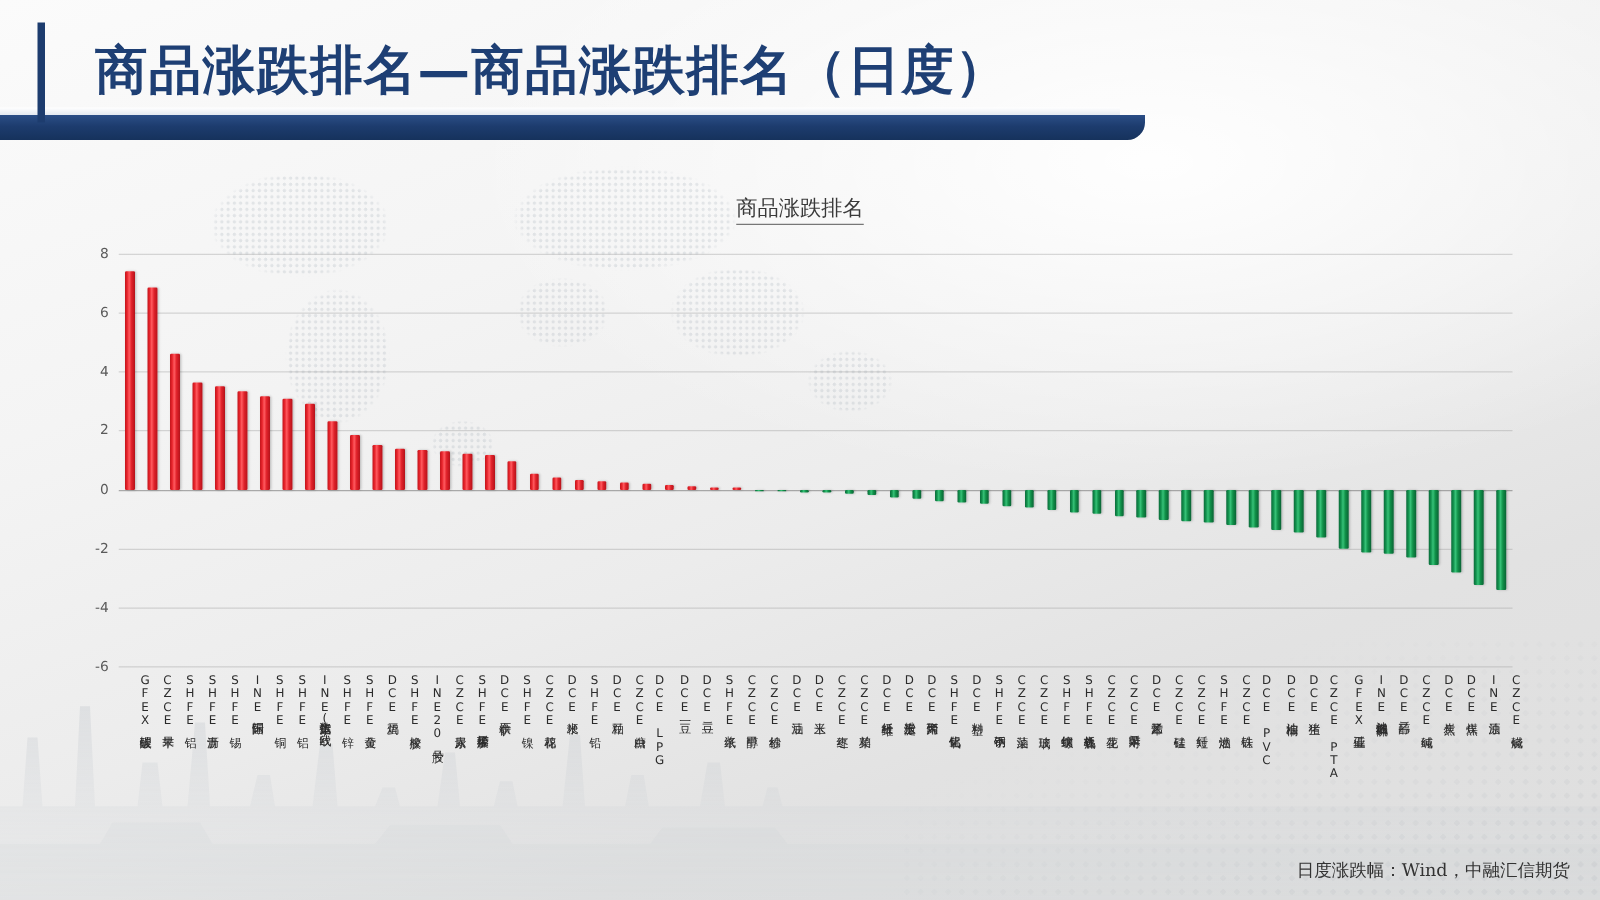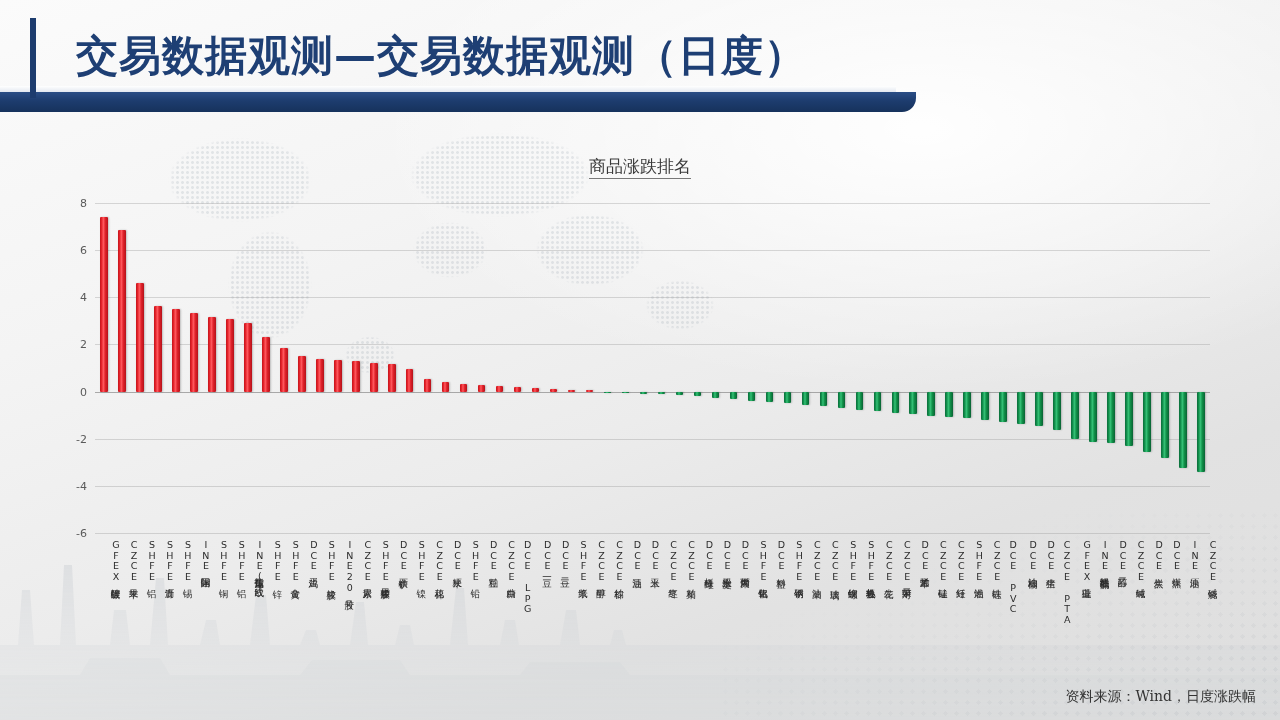--- a/index.html
+++ b/index.html
@@ -148,21 +148,21 @@
       L312,190 L400,190 L410,205 L520,205 L530,192 L620,192 L630,205 L1280,205 L1280,250 Z"></path>
   </svg>
 
   <div id="honeycomb"></div>
 
   <div id="titleband">
     <div id="titlebar-accent2"></div>
     <div id="titlebar-accent"></div>
     <div id="leftrule"></div>
   </div>
-  <div id="page-title">交易数据观测—交易数据观测（日度）</div>
+  <div id="page-title">商品涨跌排名—商品涨跌排名（日度）</div>
 
   <div id="chart-title">
     <span>商品涨跌排名</span>
   </div>
 
   <div id="plot">
     <div id="grid">
         <div class="gridline" style="top: 0px;"></div>
         <div class="gridline" style="top: 47.1429px;"></div>
         <div class="gridline" style="top: 94.2857px;"></div>
@@ -429,14 +429,14 @@
         <div class="xlab" style="left: 1002.6px;">INE低硫燃料油</div>
         <div class="xlab" style="left: 1020.59px;">DCE乙二醇</div>
         <div class="xlab" style="left: 1038.57px;">CZCE纯碱</div>
         <div class="xlab" style="left: 1056.56px;">DCE焦炭</div>
         <div class="xlab" style="left: 1074.54px;">DCE焦煤</div>
         <div class="xlab" style="left: 1092.52px;">INE原油</div>
         <div class="xlab" style="left: 1110.51px;">CZCE烧碱</div>
       </div>
   </div>
 
-  <div id="source">资料来源：Wind，日度涨跌幅</div>
+  <div id="source">日度涨跌幅：Wind，中融汇信期货</div>
 </div>
 
 </body></html>

